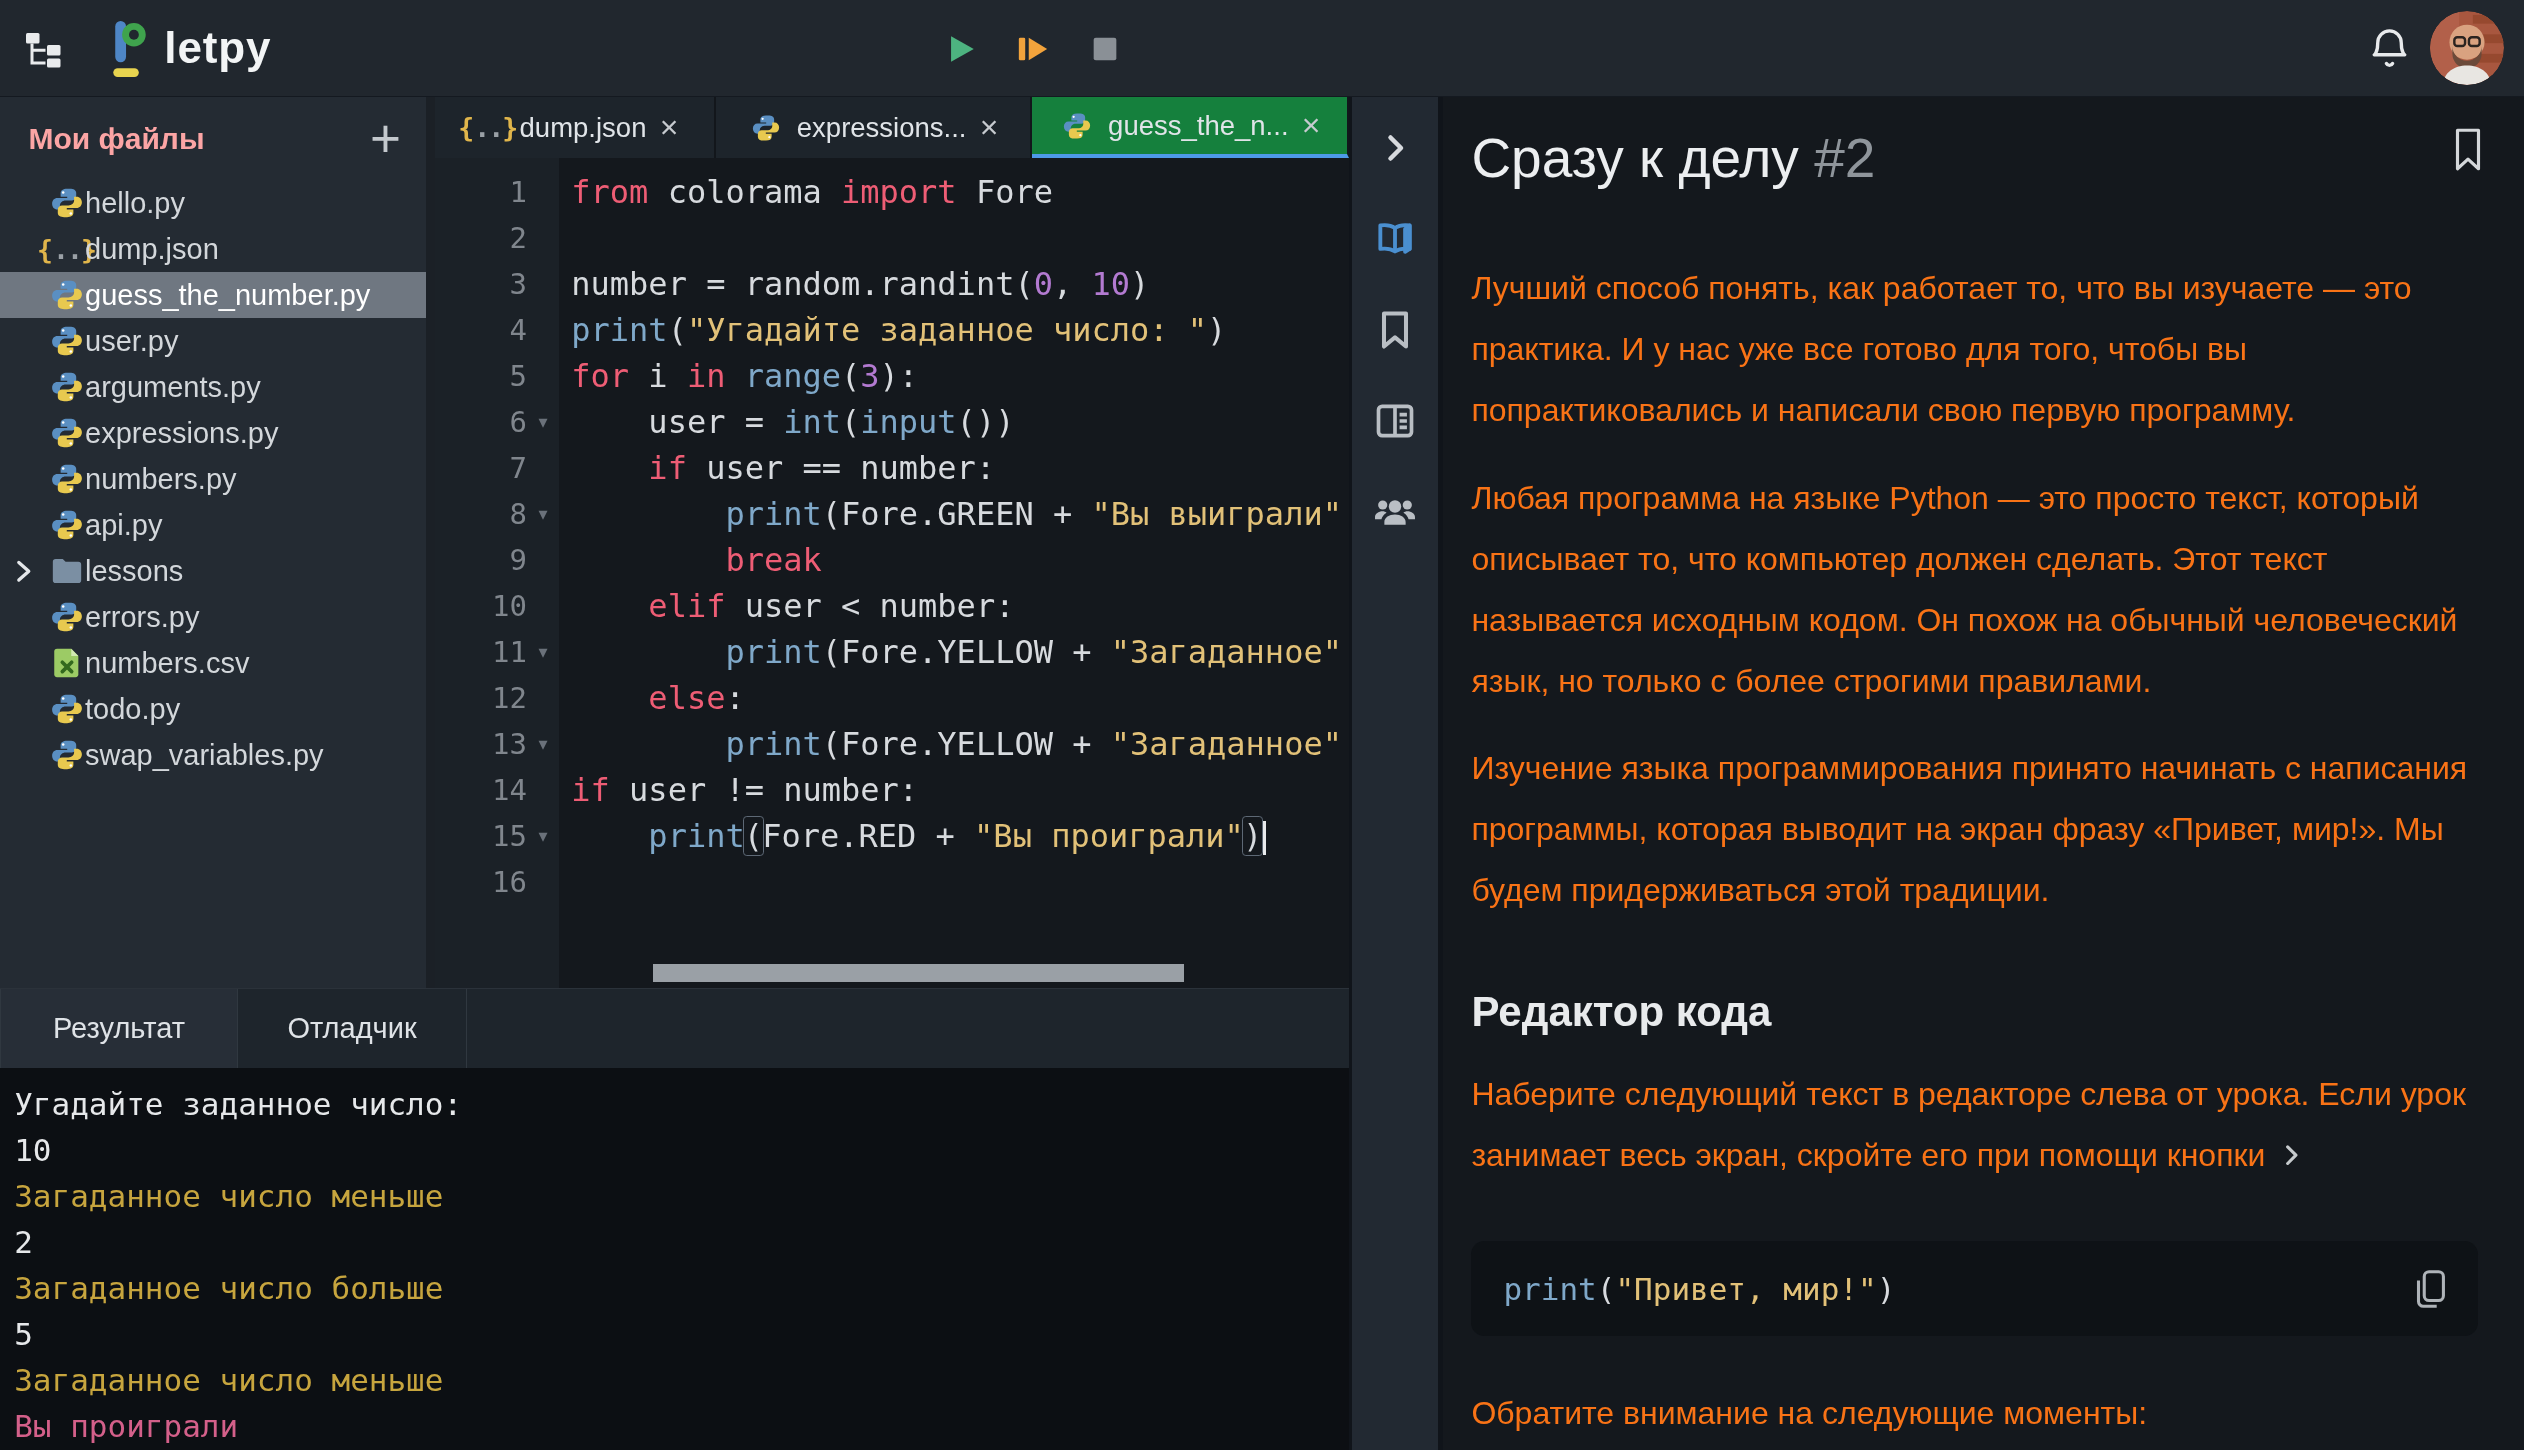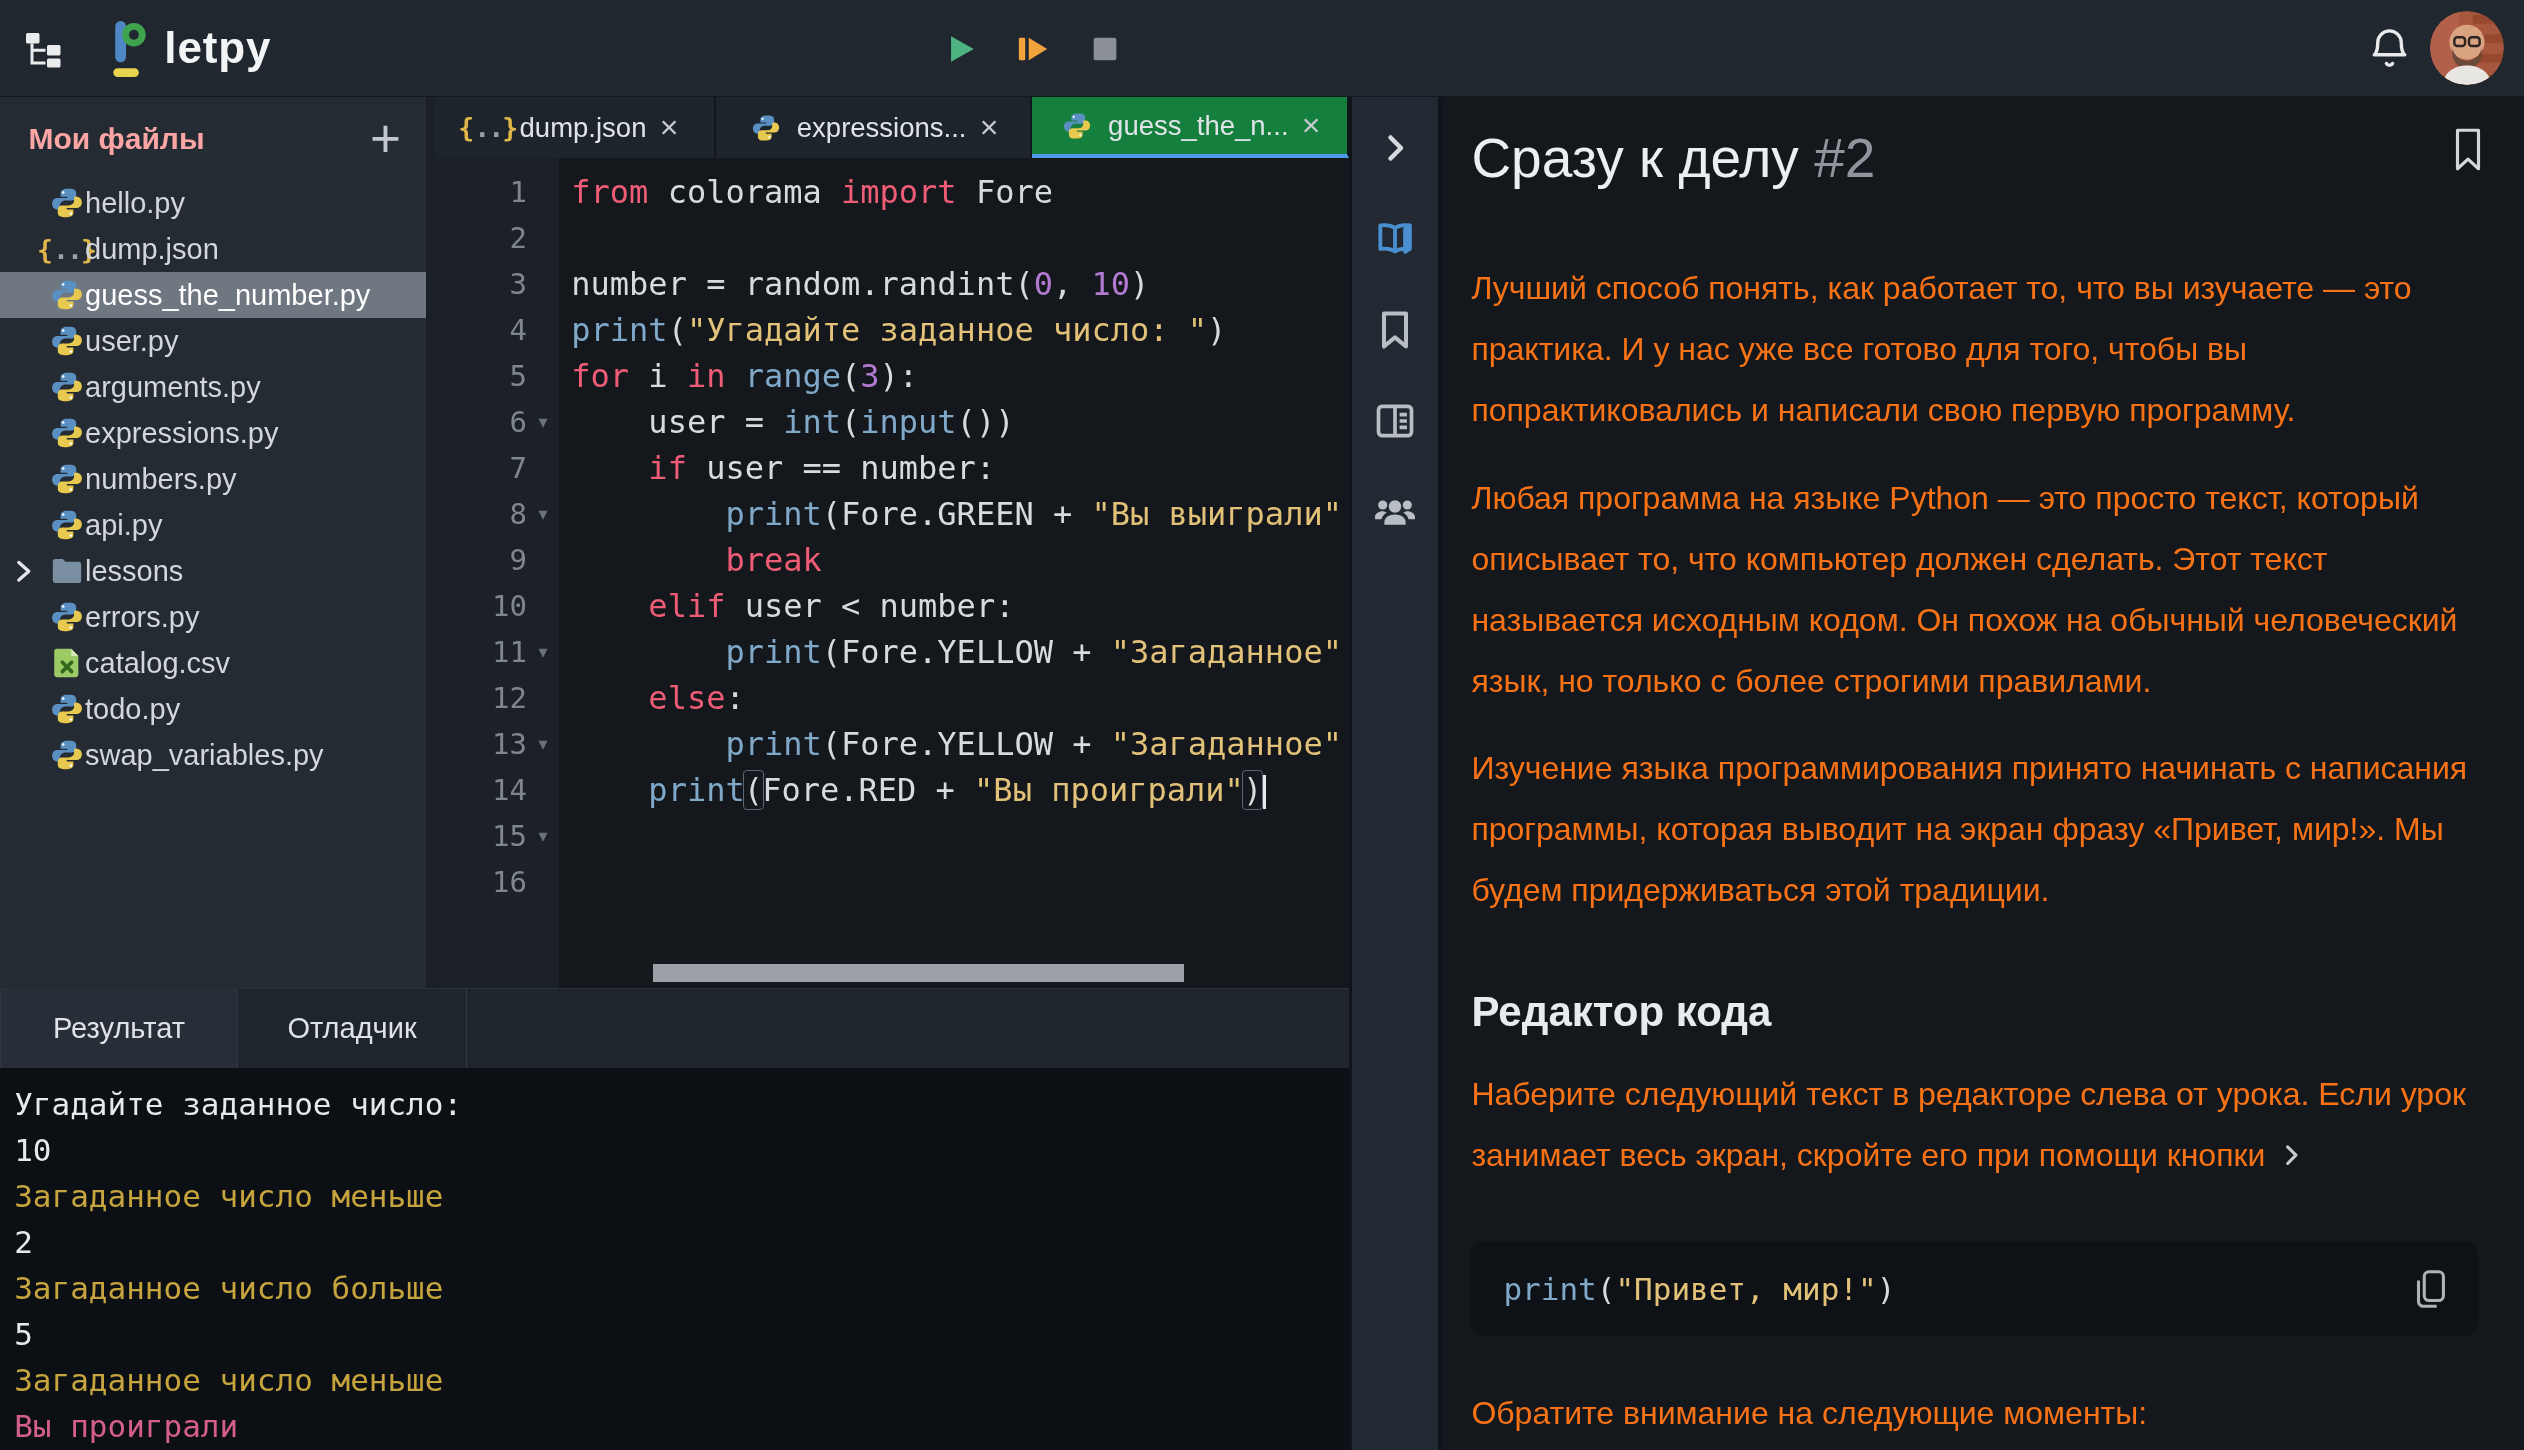--- a/index.html
+++ b/index.html
@@ -302,21 +302,21 @@
             </div>
             <div class="file-row">
               <span class="row-chevron"></span>
               <span class="file-ic">
                 <svg viewBox="0 0 24 24">
                   <path fill="#9ccb65" d="M5 2h10l5 5v13a2 2 0 0 1-2 2H5a2 2 0 0 1-2-2V4a2 2 0 0 1 2-2z"></path>
                   <path fill="#d2eab2" d="M15 2l5 5h-5z"></path>
                   <path stroke="#33691e" stroke-width="2.6" stroke-linecap="round" d="M8.7 11.5l6.6 6.6M15.3 11.5l-6.6 6.6"></path>
                 </svg>
               </span>
-              <span class="file-label">catalog.csv</span>
+              <span class="file-label">numbers.csv</span>
             </div>
             <div class="file-row">
               <span class="row-chevron"></span>
               <span class="file-ic">
                 <svg viewBox="0 0 48 48">
                   <path fill="#5a8fc2" d="M24 4c-5.5 0-9 2.2-9 6.2V15h9.3v1.8H10.4C6 16.8 3 20 3 24.9s3 8.1 7.4 8.1H14v-5.6c0-3.9 3.6-7 8-7h9c3.2 0 6-2.7 6-5.9v-4.3C37 6 33.4 4 28 4h-4z"></path>
                   <circle cx="18.6" cy="9.3" r="1.8" fill="#fff"></circle>
                   <path fill="#e8c94f" d="M24 44c5.5 0 9-2.2 9-6.2V33h-9.3v-1.8h13.9c4.4 0 7.4-3.2 7.4-8.1s-3-8.1-7.4-8.1H34v5.6c0 3.9-3.6 7-8 7h-9c-3.2 0-6 2.7-6 5.9v4.3C11 42 14.6 44 20 44h4z"></path>
                   <circle cx="29.4" cy="38.7" r="1.8" fill="#fff"></circle>
                 </svg>
@@ -446,20 +446,21 @@
               <div class="cline"><span class="tk-fn">print</span><span class="tk-pl">(</span><span class="tk-str">"Угадайте заданное число: "</span><span class="tk-pl">)</span></div>
               <div class="cline"><span class="tk-kw">for</span><span class="tk-pl"> i </span><span class="tk-kw">in</span><span class="tk-pl"> </span><span class="tk-fn">range</span><span class="tk-pl">(</span><span class="tk-num">3</span><span class="tk-pl">):</span></div>
               <div class="cline"><span class="tk-pl">    user = </span><span class="tk-fn">int</span><span class="tk-pl">(</span><span class="tk-fn">input</span><span class="tk-pl">())</span></div>
               <div class="cline"><span class="tk-pl">    </span><span class="tk-kw">if</span><span class="tk-pl"> user == number:</span></div>
               <div class="cline"><span class="tk-pl">        </span><span class="tk-fn">print</span><span class="tk-pl">(Fore.GREEN + </span><span class="tk-str">"Вы выиграли"</span></div>
               <div class="cline"><span class="tk-pl">        </span><span class="tk-kw">break</span></div>
               <div class="cline"><span class="tk-pl">    </span><span class="tk-kw">elif</span><span class="tk-pl"> user &lt; number:</span></div>
               <div class="cline"><span class="tk-pl">        </span><span class="tk-fn">print</span><span class="tk-pl">(Fore.YELLOW + </span><span class="tk-str">"Загаданное"</span></div>
               <div class="cline"><span class="tk-pl">    </span><span class="tk-kw">else</span><span class="tk-pl">:</span></div>
               <div class="cline"><span class="tk-pl">        </span><span class="tk-fn">print</span><span class="tk-pl">(Fore.YELLOW + </span><span class="tk-str">"Загаданное"</span></div>
+              <div class="cline"><span class="tk-kw">if</span><span class="tk-pl"> user != number:</span></div>
               <div class="cline"><span class="tk-pl">    </span><span class="tk-fn">print</span><span class="tk-brk">(</span><span class="tk-pl">Fore.RED + </span><span class="tk-str">"Вы проиграли"</span><span class="tk-brk">)</span><span class="caret"></span></div>
             </div>
           <div class="hscroll-thumb"></div>
         </div>
       </div>
     </div>
 
     <div class="bottom-panel">
       <div class="btabbar">
         <div class="btab active" style="width:238px">Результат</div>

